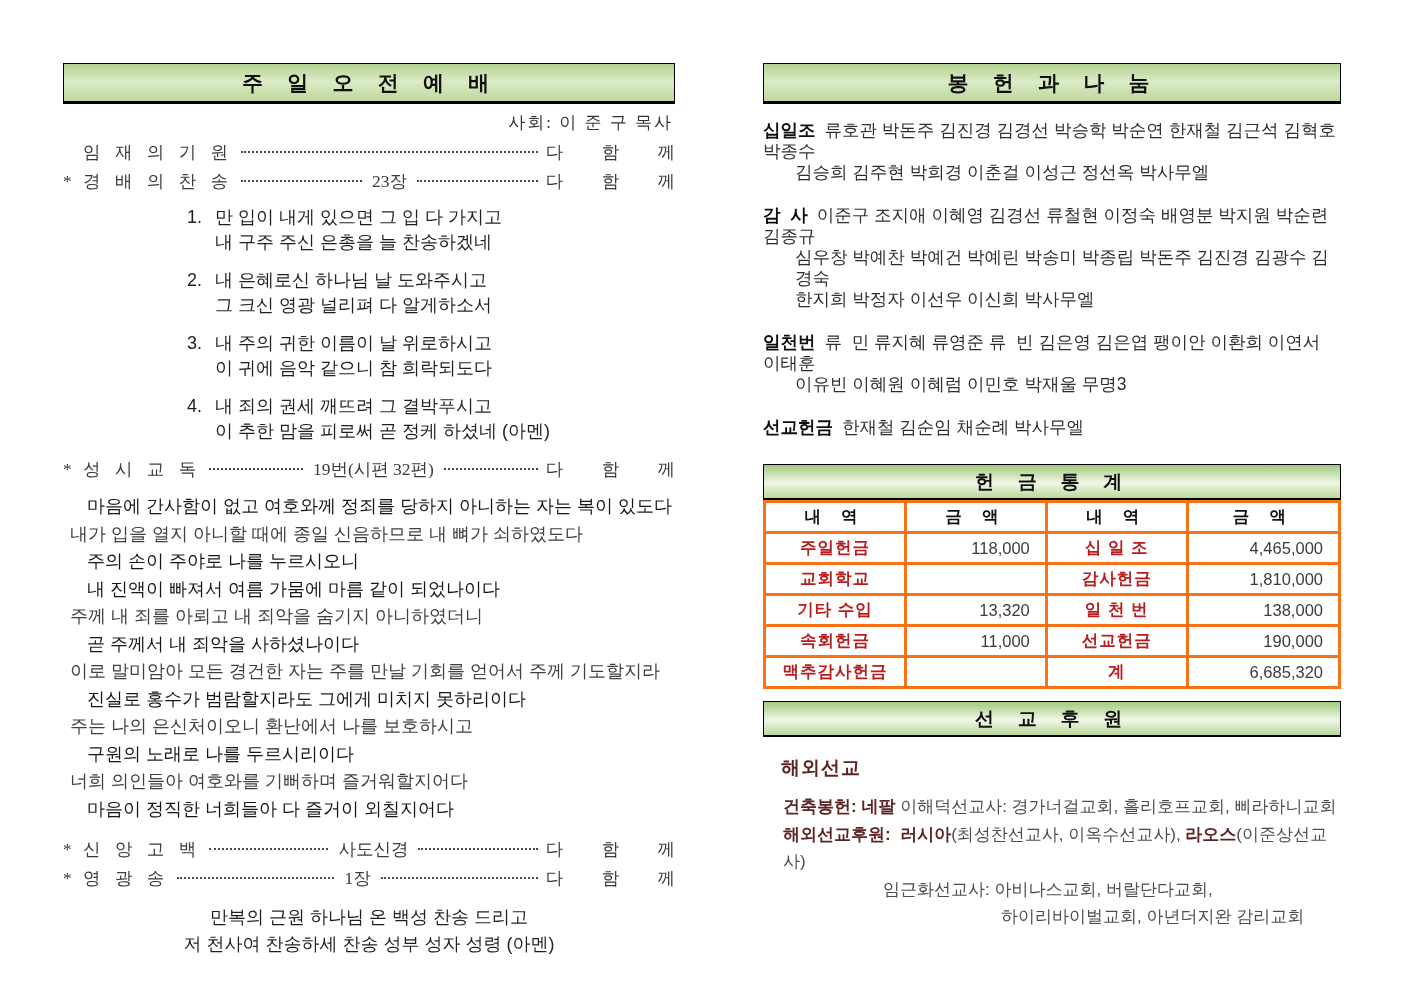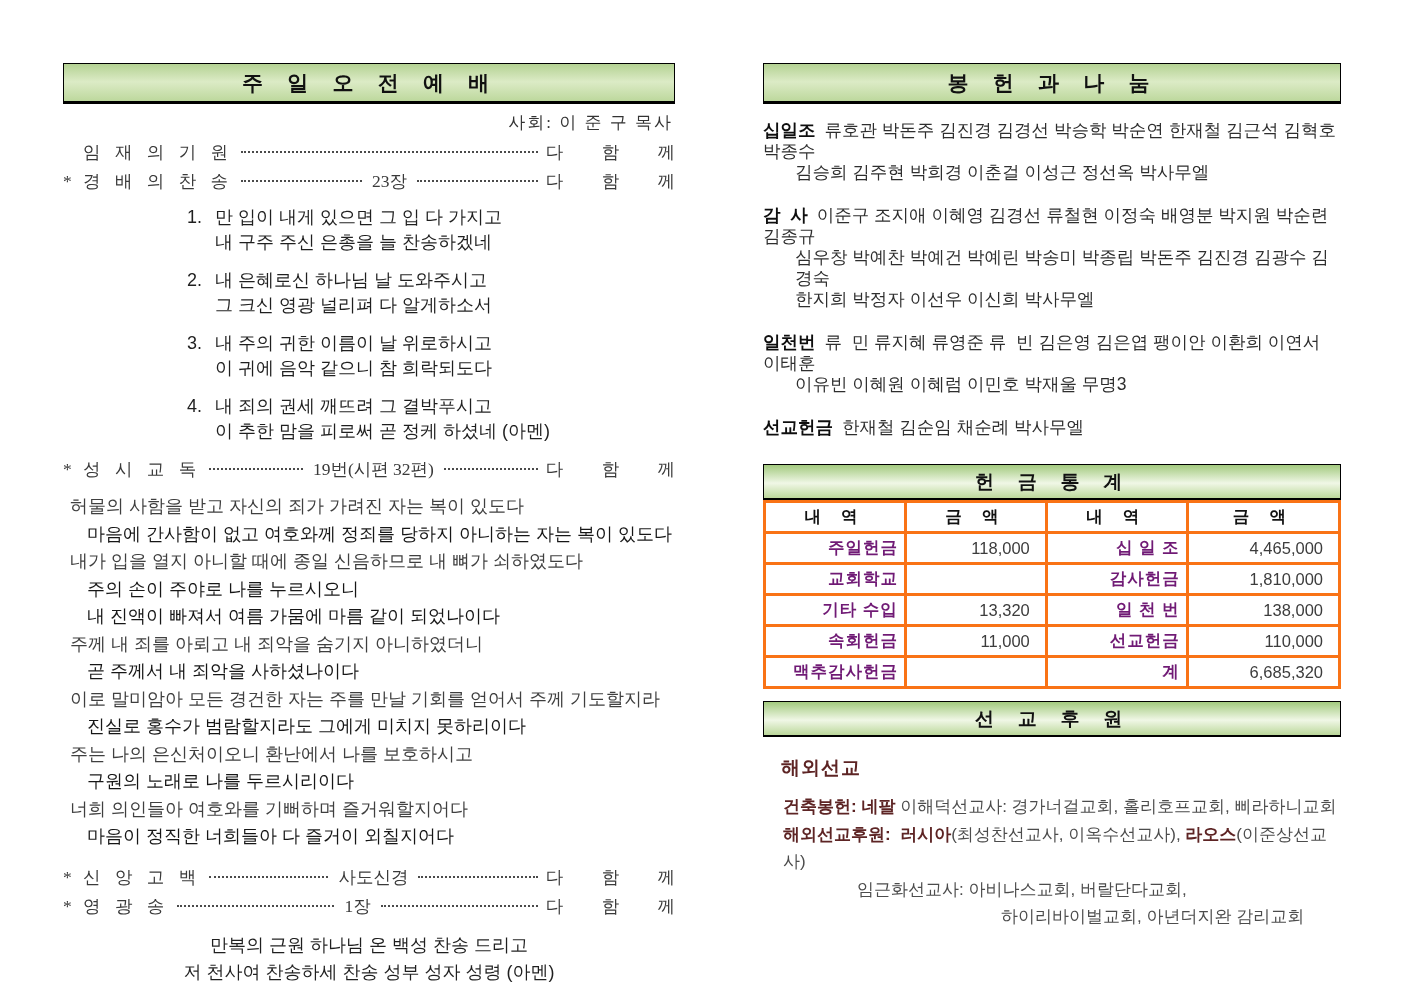--- a/index.html
+++ b/index.html
@@ -46,29 +46,29 @@
   .offer-entry.first-entry{margin-top:16px;}
   .offer-line{white-space:pre-wrap;}
   .offer-line.cont{margin-left:32px;}
   .offer-label{font-weight:bold;color:#0e0e0e;margin-right:9px;white-space:pre;}
 
   .stats{margin-top:26px;}
   .stats-table{width:100%;border-collapse:collapse;table-layout:fixed;font-size:16.5px;}
   .stats-table td{border:3px solid #f97316;height:21px;padding:3px 6px;overflow:hidden;white-space:nowrap;margin-top:8px;}
   .stats-table .hdr{font-family:"Liberation Serif",serif;font-weight:bold;text-align:center;
                     letter-spacing:8px;color:#111;}
-  .stats-table .cat{font-weight:bold;text-align:right;color:#701a75;letter-spacing:1px;}
+  .stats-table .cat{font-weight:bold;text-align:center;color:#b91c1c;letter-spacing:1px;}
   .stats-table .amt{text-align:right;padding-right:15px;color:#3c3c3c;}
 
   .mission{margin-top:12px;}
   .mission-heading{color:#5d2424;font-weight:bold;font-size:19px;margin:18px 0 12px 18px;letter-spacing:1px;}
   .m-line{font-size:17px;color:#4c4c4c;line-height:27.5px;white-space:pre-wrap;}
   .m-label{font-weight:bold;color:#5d2424;}
   .ind-a{margin-left:20px;}
-  .ind-b{margin-left:94px;}
+  .ind-b{margin-left:120px;}
   .ind-c{margin-left:238px;}
 </style>
 </head>
 <body>
 
 <div class="page">
 
   <div class="col col-left">
     <div class="banner">주 일 오 전 예 배</div>
     <div class="mc-line">사회: 이 준 구 목사</div>
@@ -123,21 +123,20 @@
     <div class="order-item">
       <span class="order-star">*</span>
       <span class="order-label">성 시 교 독</span>
       <span class="dots"></span>
       <span class="order-mid">19번(시편 32편)</span>
       <span class="dots"></span>
       <span class="response">다 함 께</span>
     </div>
 
     <div class="reading">
-      <div class="call">허물의 사함을 받고 자신의 죄가 가려진 자는 복이 있도다</div>
       <div class="resp">마음에 간사함이 없고 여호와께 정죄를 당하지 아니하는 자는 복이 있도다</div>
       <div class="call">내가 입을 열지 아니할 때에 종일 신음하므로 내 뼈가 쇠하였도다</div>
       <div class="resp">주의 손이 주야로 나를 누르시오니</div>
       <div class="resp">내 진액이 빠져서 여름 가뭄에 마름 같이 되었나이다</div>
       <div class="call">주께 내 죄를 아뢰고 내 죄악을 숨기지 아니하였더니</div>
       <div class="resp">곧 주께서 내 죄악을 사하셨나이다</div>
       <div class="call">이로 말미암아 모든 경건한 자는 주를 만날 기회를 얻어서 주께 기도할지라</div>
       <div class="resp">진실로 홍수가 범람할지라도 그에게 미치지 못하리이다</div>
       <div class="call">주는 나의 은신처이오니 환난에서 나를 보호하시고</div>
       <div class="resp">구원의 노래로 나를 두르시리이다</div>
@@ -225,21 +224,21 @@
         <tr>
           <td class="cat">기타 수입</td>
           <td class="amt">13,320</td>
           <td class="cat">일 천 번</td>
           <td class="amt">138,000</td>
         </tr>
         <tr>
           <td class="cat">속회헌금</td>
           <td class="amt">11,000</td>
           <td class="cat">선교헌금</td>
-          <td class="amt">110,000</td>
+          <td class="amt">190,000</td>
         </tr>
         <tr>
           <td class="cat">맥추감사헌금</td>
           <td class="amt"></td>
           <td class="cat">계</td>
           <td class="amt">6,685,320</td>
         </tr>
       </tbody>
         </table>
     </div>

